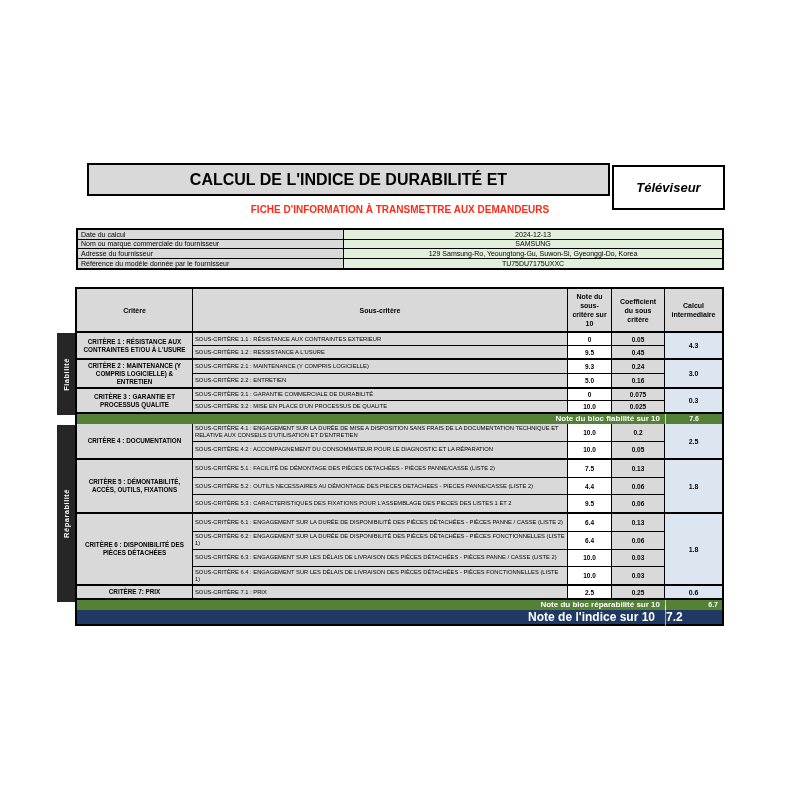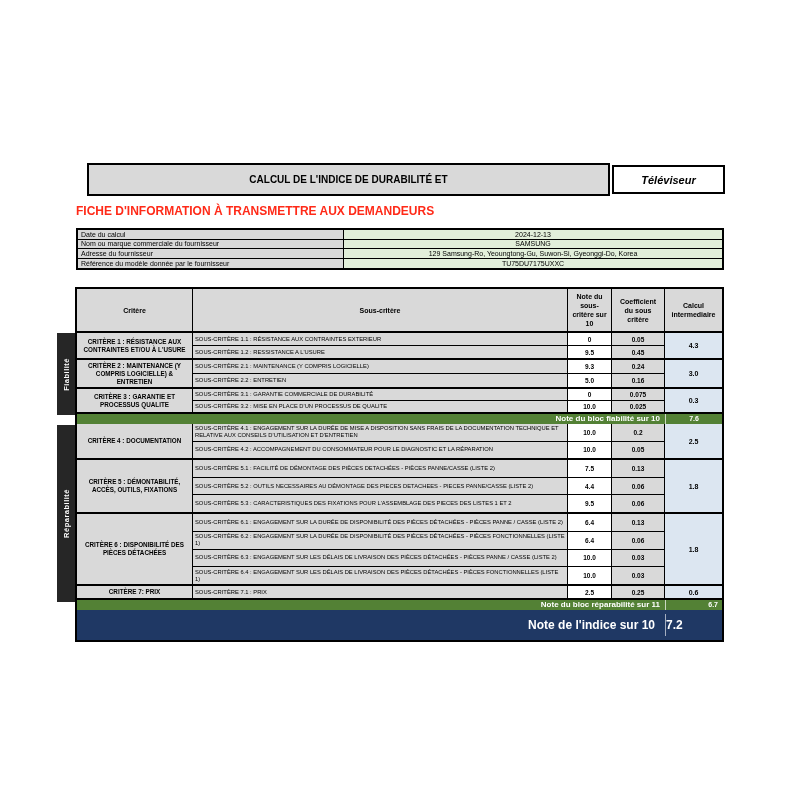--- a/index.html
+++ b/index.html
@@ -11,26 +11,26 @@
     --strip: #262626;
     --red: #ff2a18;
   }
   *{margin:0;padding:0;box-sizing:border-box;}
   body{width:800px;height:800px;background:#fff;font-family:"Liberation Sans",sans-serif;color:#000;position:relative;overflow:hidden;}
   .sheet{position:absolute;left:0;top:0;width:800px;height:800px;background:#fff;}
 
   
   .title-box{position:absolute;left:87px;top:163px;width:523px;height:33px;background:var(--gray);
     border:2px solid #000;display:flex;flex-direction:row;align-items:center;justify-content:center;
-    font-weight:bold;font-size:10px;line-height:14px;text-align:center;gap:38px;}
-  .product-box{position:absolute;left:612px;top:165px;width:113px;height:29px;background:#fff;
+    font-weight:bold;font-size:16px;line-height:14px;text-align:center;gap:38px;}
+  .product-box{position:absolute;left:612px;top:165px;width:113px;height:45px;background:#fff;
     border:2px solid #000;display:flex;align-items:center;justify-content:center;
-    font-weight:bold;font-style:italic;font-size:11px;}
-  .notice{position:absolute;left:76px;top:204px;width:648px;text-align:left;
-    color:var(--red);font-weight:bold;font-size:12px;}
+    font-weight:bold;font-style:italic;font-size:13px;}
+  .notice{position:absolute;left:76px;top:204px;width:648px;text-align:center;
+    color:var(--red);font-weight:bold;font-size:10px;}
 
   
   .info-table{position:absolute;left:76px;top:228px;width:648px;border:2px solid #000;}
   .info-row{display:flex;height:9.5px;border-bottom:1px solid #000;}
   .info-row:last-child{border-bottom:none;}
   .info-label{width:266px;background:var(--gray);border-right:1px solid #000;
     font-size:7px;display:flex;align-items:center;padding-left:3px;}
   .info-value{flex:1;background:var(--lgreen);font-size:7px;display:flex;align-items:center;justify-content:center;}
 
   
@@ -58,21 +58,21 @@
   .coef{width:53px;background:var(--gray);font-weight:bold;font-size:6.5px;}
   .calc{width:57px;background:var(--lblue);font-weight:bold;font-size:7px;border-right:none;}
   .b1{height:27px;} .b2{height:29px;} .b3{height:25px;}
   .b4{height:36px;} .b5{height:54px;} .b6{height:72px;} .b7{height:14px;}
 
   .greenbar{display:flex;height:10px;background:var(--green);color:#fff;font-weight:bold;align-items:center;}
   .greenbar .gb-label{flex:1;text-align:right;font-size:8px;padding-right:5px;line-height:10px;}
   .greenbar .gb-value{width:57px;border-left:1px solid rgba(255,255,255,.7);font-size:7px;
     text-align:center;line-height:10px;}
   .gb2 .gb-value{text-align:right;padding-right:4px;}
-  .navybar{display:flex;height:30px;background:var(--navy);color:#fff;font-weight:bold;align-items:center;}
+  .navybar{display:flex;height:14px;background:var(--navy);color:#fff;font-weight:bold;align-items:center;}
   .navybar .nb-label{flex:1;text-align:right;font-size:12px;padding-right:10px;}
   .navybar .nb-value{width:57px;border-left:1px solid rgba(255,255,255,.6);font-size:12px;
     line-height:22px;}
 
   .strip{position:absolute;left:0;width:18px;background:var(--strip);color:#fff;
     display:flex;align-items:center;justify-content:center;}
   .strip span{writing-mode:vertical-rl;transform:rotate(180deg);font-weight:bold;font-size:7.5px;letter-spacing:.5px;}
   .strip-fiab{top:46px;height:82px;}
   .strip-repa{top:138px;height:177px;}
 </style>
@@ -253,21 +253,21 @@
           <div class="subrow">
             <div class="cell sous">SOUS-CRITÈRE 7.1 : PRIX</div>
             <div class="cell note">2.5</div>
             <div class="cell coef">0.25</div>
           </div>
         </div>
         <div class="cell calc">0.6</div>
       </div>
 
       <div class="greenbar gb2">
-        <div class="gb-label">Note du bloc réparabilité sur 11</div>
+        <div class="gb-label">Note du bloc réparabilité sur 10</div>
         <div class="gb-value">6.7</div>
       </div>
 
       <div class="navybar">
         <div class="nb-label">Note de l'indice sur 10</div>
         <div class="nb-value">7.2</div>
       </div>
 
     </div>
   </div>

